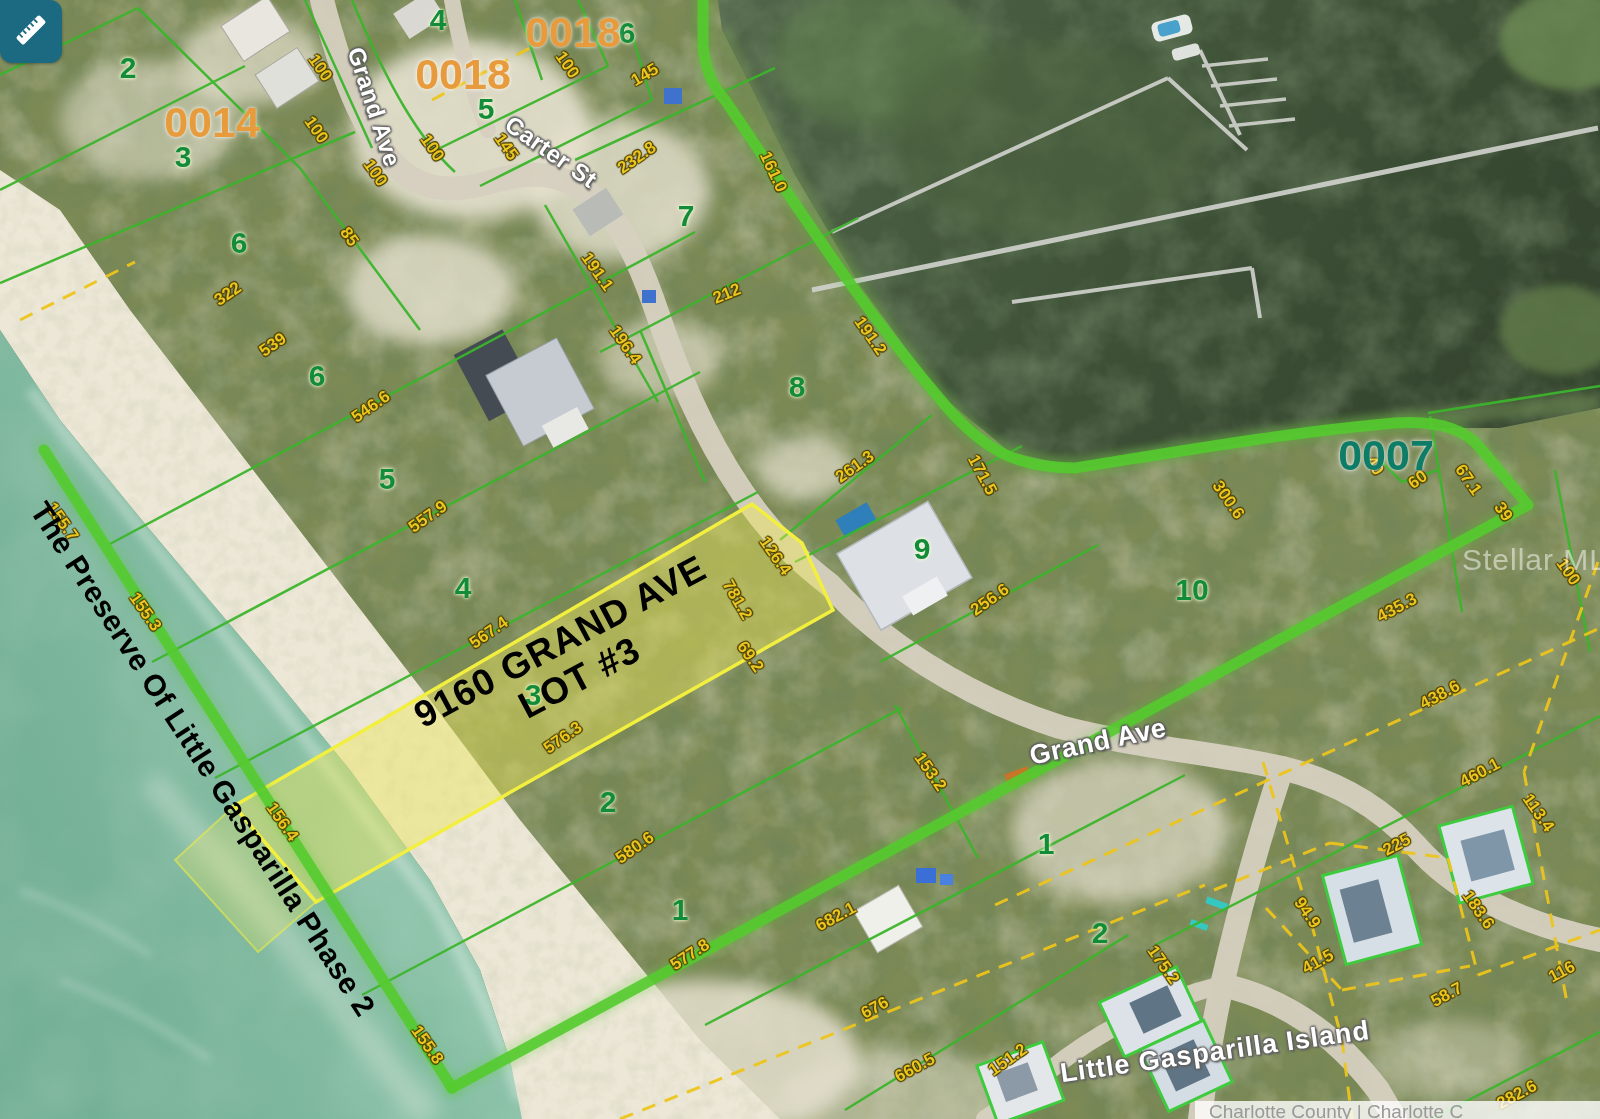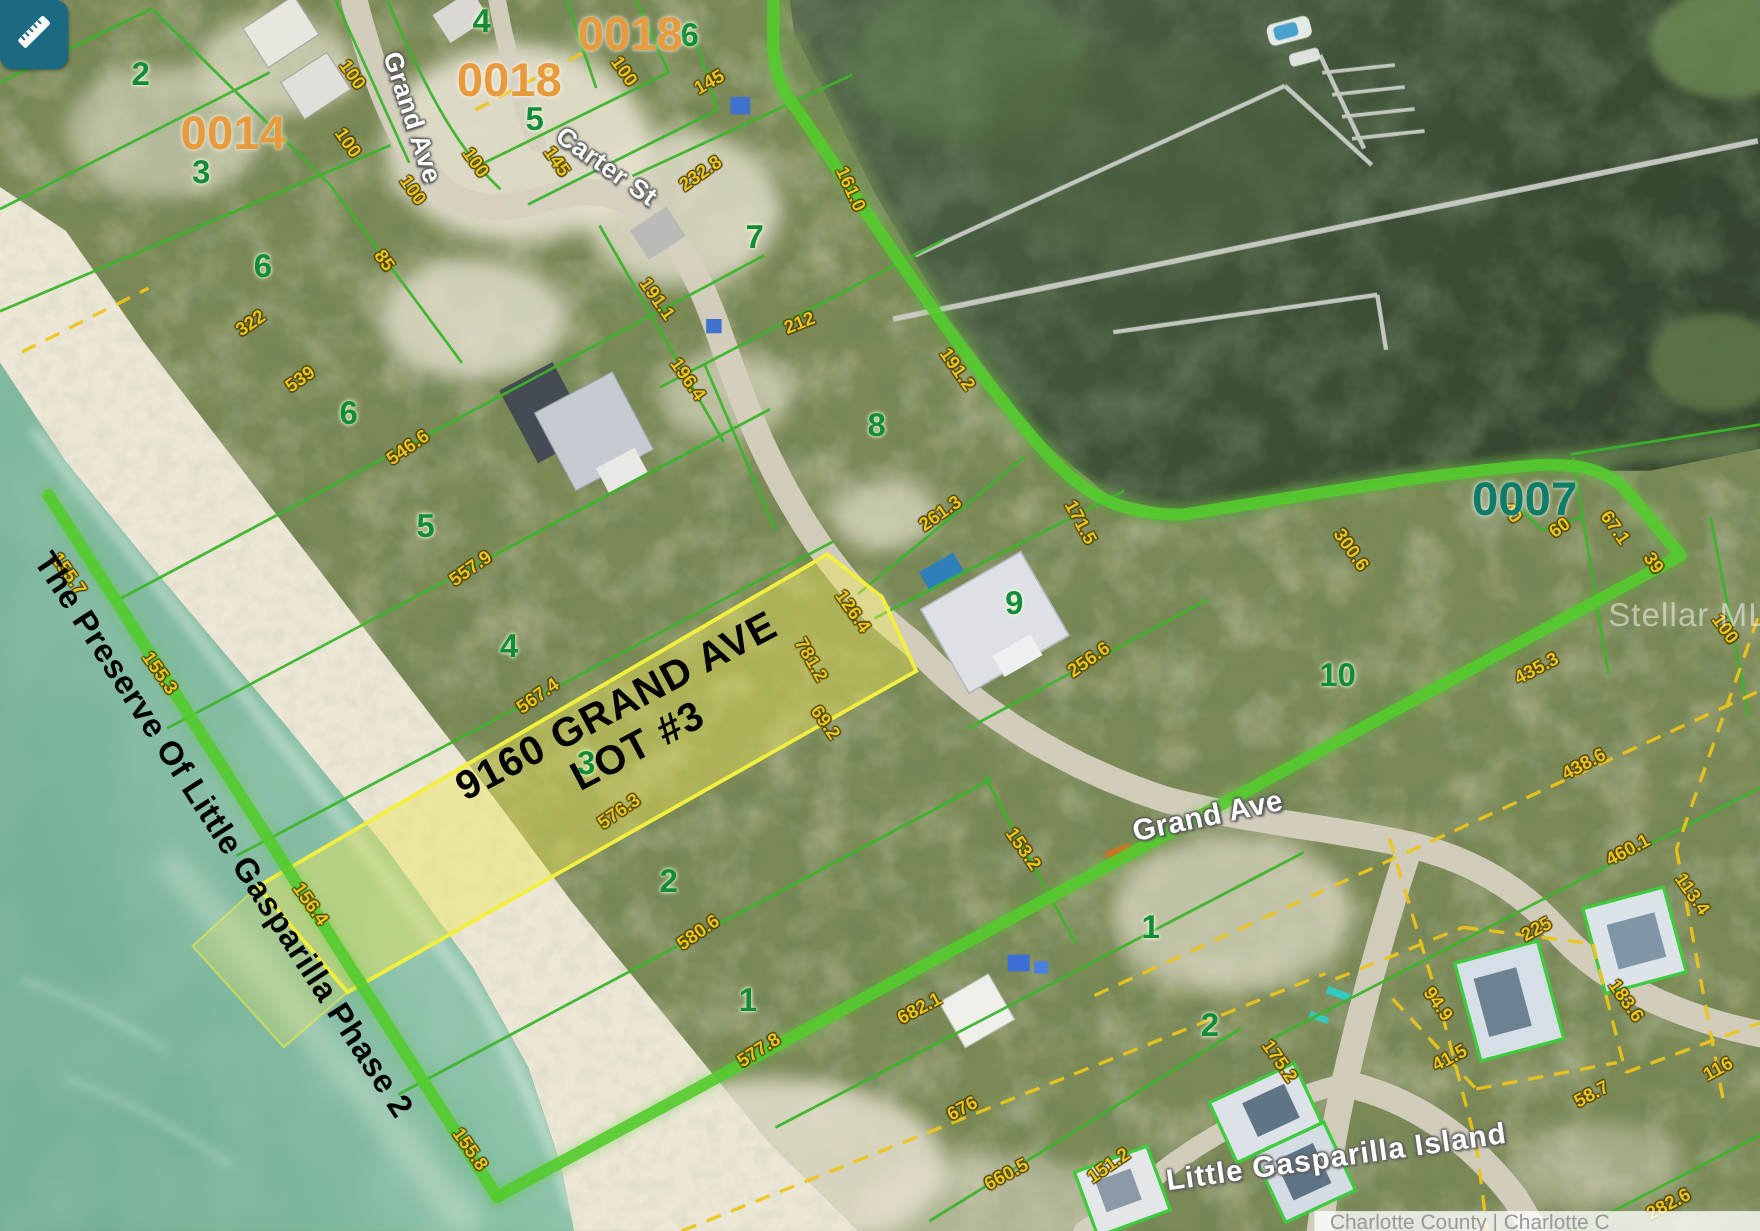--- a/index.html
+++ b/index.html
@@ -325,21 +325,21 @@
       <span class="lbl lot-number" style="left: 463px; top: 588px; transform: translate(-50%, -50%) rotate(0deg);">4</span>
       <span class="lbl lot-number" style="left: 533px; top: 695px; transform: translate(-50%, -50%) rotate(0deg);">3</span>
       <span class="lbl lot-number" style="left: 608px; top: 802px; transform: translate(-50%, -50%) rotate(0deg);">2</span>
       <span class="lbl lot-number" style="left: 680px; top: 910px; transform: translate(-50%, -50%) rotate(0deg);">1</span>
       <span class="lbl lot-number" style="left: 438px; top: 20px; transform: translate(-50%, -50%) rotate(0deg);">4</span>
       <span class="lbl lot-number" style="left: 486px; top: 109px; transform: translate(-50%, -50%) rotate(0deg);">5</span>
       <span class="lbl lot-number" style="left: 627px; top: 33px; transform: translate(-50%, -50%) rotate(0deg);">6</span>
       <span class="lbl lot-number" style="left: 686px; top: 216px; transform: translate(-50%, -50%) rotate(0deg);">7</span>
       <span class="lbl lot-number" style="left: 797px; top: 387px; transform: translate(-50%, -50%) rotate(0deg);">8</span>
       <span class="lbl lot-number" style="left: 922px; top: 549px; transform: translate(-50%, -50%) rotate(0deg);">9</span>
-      <span class="lbl lot-number" style="left: 1192px; top: 615px; transform: translate(-50%, -50%) rotate(0deg); margin-left: 24px;">10</span>
+      <span class="lbl lot-number" style="left: 1192px; top: 590px; transform: translate(-50%, -50%) rotate(0deg);">10</span>
       <span class="lbl lot-number" style="left: 1046px; top: 844px; transform: translate(-50%, -50%) rotate(0deg);">1</span>
       <span class="lbl lot-number" style="left: 1100px; top: 933px; transform: translate(-50%, -50%) rotate(0deg);">2</span>
       <span class="lbl parcel-id" style="left: 212px; top: 122px; transform: translate(-50%, -50%) rotate(0deg); color: rgb(231, 155, 60);">0014</span>
       <span class="lbl parcel-id" style="left: 463px; top: 74px; transform: translate(-50%, -50%) rotate(0deg); color: rgb(231, 155, 60);">0018</span>
       <span class="lbl parcel-id" style="left: 573px; top: 32px; transform: translate(-50%, -50%) rotate(0deg); color: rgb(231, 155, 60);">0018</span>
       <span class="lbl parcel-id" style="left: 1386px; top: 455px; transform: translate(-50%, -50%) rotate(0deg); color: rgb(14, 125, 104);">0007</span>
       <span class="lbl street-label" style="left: 374px; top: 107px; transform: translate(-50%, -50%) rotate(72deg); font-size: 24px;">Grand Ave</span>
       <span class="lbl street-label" style="left: 551px; top: 152px; transform: translate(-50%, -50%) rotate(35deg); font-size: 24px;">Carter St</span>
       <span class="lbl street-label" style="left: 1098px; top: 742px; transform: translate(-50%, -50%) rotate(-12deg); font-size: 27px;">Grand Ave</span>
     </div>

